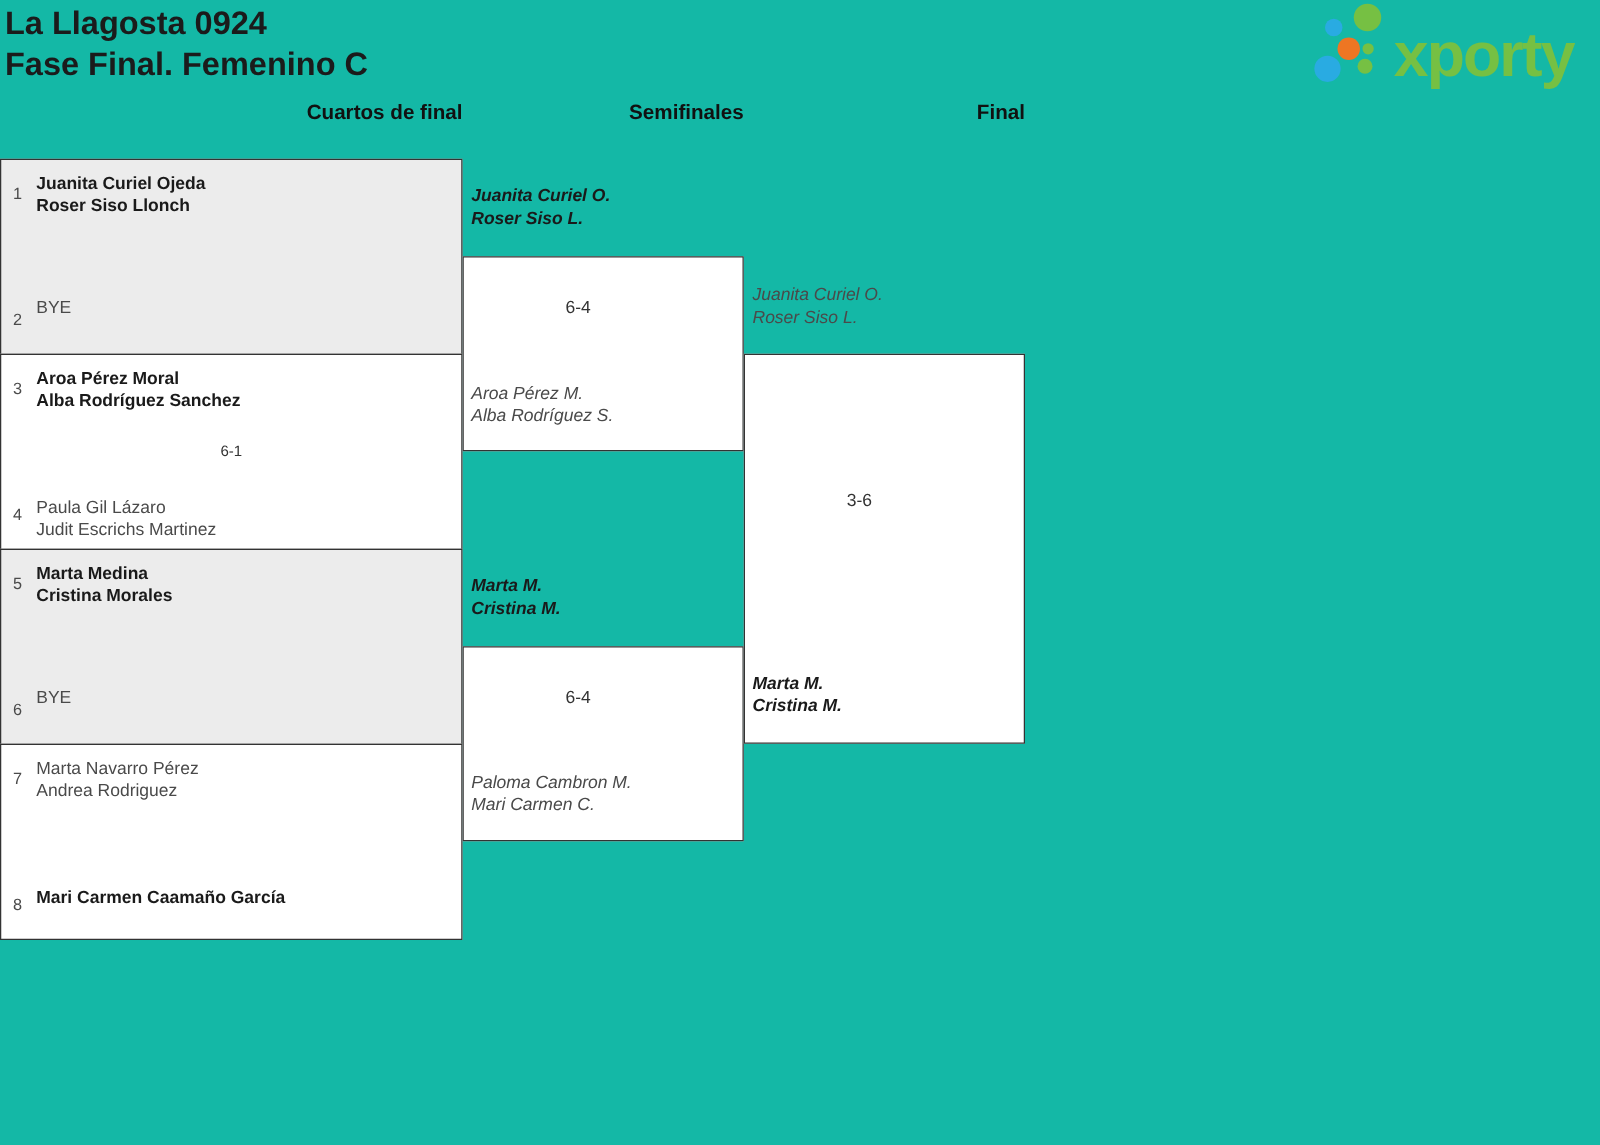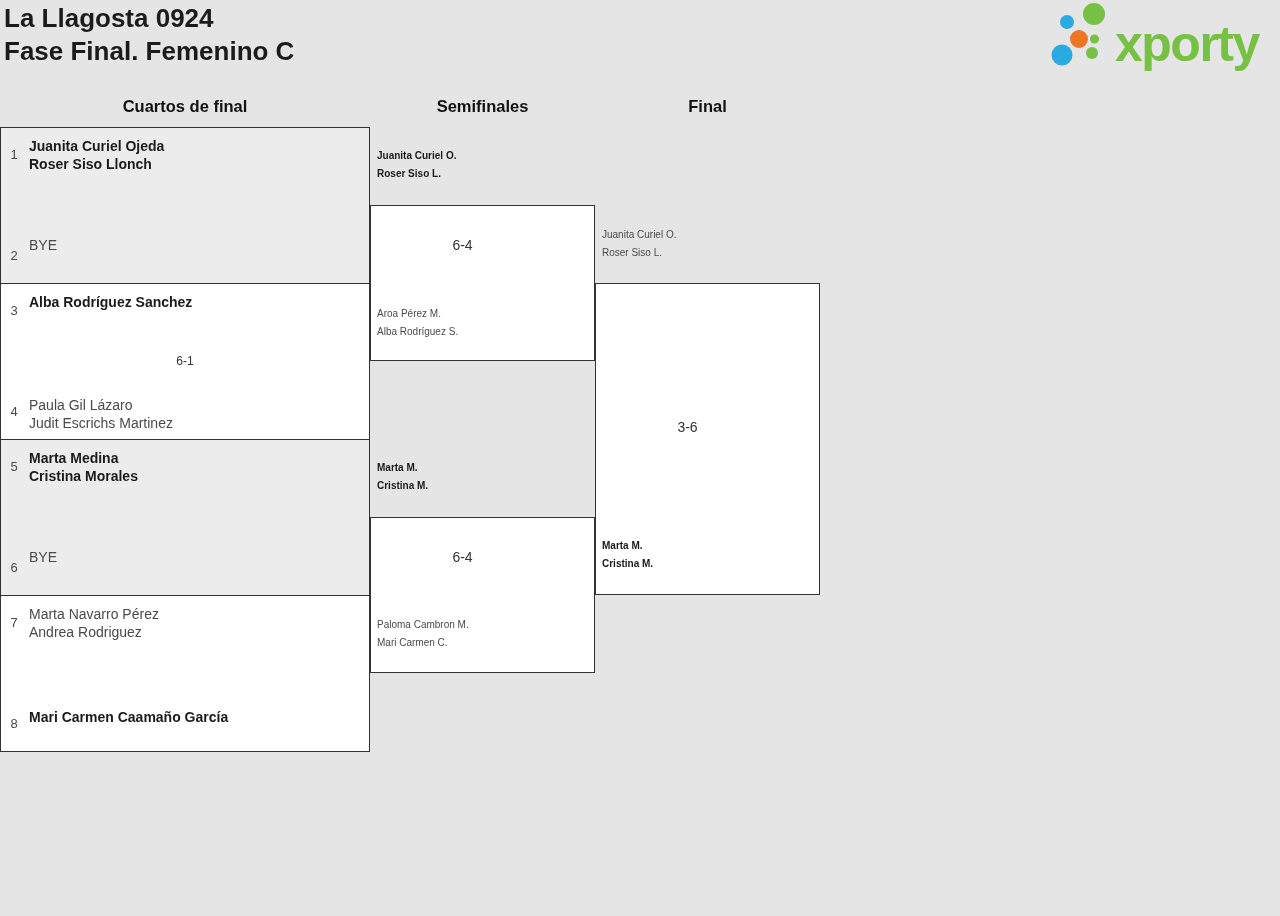--- a/index.html
+++ b/index.html
@@ -1,25 +1,25 @@
 <!DOCTYPE html>
 <html><head>
 <meta charset="utf-8">
 <style>
   html,body { margin:0; padding:0; background:#fff; }
   .stage {
-    position:relative; width:1280px; height:916px; background:#e5e5e5;
+    position:relative; width:1280px; height:916px; background:#14b8a6;
     font-family:"Liberation Sans", sans-serif; color:#1a1a1a; overflow:hidden;
   }
   
   .title { position:absolute; left:4px; top:2px; font-size:26px; line-height:33px; font-weight:700; color:#1b1b1b; }
   .logo { position:absolute; left:1040px; top:0; width:240px; height:80px; }
   .logo text { font-family:"Liberation Sans", sans-serif; font-weight:700; font-size:50px; letter-spacing:-1.5px; }
   
-  .round-label { position:absolute; top:97px; font-size:16.5px; font-weight:700; color:#111; text-align:center; }
+  .round-label { position:absolute; top:81px; font-size:16.5px; font-weight:700; color:#111; text-align:right; }
   .rl-qf { left:0; width:370px; }
   .rl-sf { left:370px; width:225px; }
   .rl-f  { left:595px; width:225px; }
   
   .box { position:absolute; border:1px solid #333; box-sizing:border-box; background:#fff; }
   .gray { background:#ececec; }
   .qf1 { left:0; top:127px; width:370px; height:157px; }
   .qf2 { left:0; top:283px; width:370px; height:157px; }
   .qf3 { left:0; top:439px; width:370px; height:157px; }
   .qf4 { left:0; top:595px; width:370px; height:157px; }
@@ -31,21 +31,21 @@
   .seed.st { top:19px; }
   .seed.sb { top:120px; }
   .team { position:absolute; left:28px; right:6px; font-size:14px; line-height:18px; }
   .team.toprow { top:9px; }
   .team.bottomrow { top:112px; }
   .team.bottomrow.single { top:108px; }
   .winner { font-weight:700; color:#1a1a1a; }
   .loser { font-weight:400; color:#4a4a4a; }
   .qf-score { position:absolute; left:0; right:0; top:70px; text-align:center; font-size:12px; color:#333; }
   
-  .entrant { position:absolute; font-size:10px; line-height:18px; }
+  .entrant { position:absolute; font-size:14px; line-height:18px;font-style:italic; }
   .rscore { position:absolute; text-align:center; font-size:14px; color:#333; width:185px; }
 </style>
 </head>
 <body>
 
 <div class="stage">
 
   <div class="title">
     <div>La Llagosta 0924</div>
     <div>Fase Final. Femenino C</div>
@@ -74,20 +74,21 @@
     <div class="qf-score"></div>
     <span class="seed sb">2</span>
     <div class="team bottomrow single loser">
       <div>BYE</div>
     </div>
   </div>
 
   <div class="box qf2">
     <span class="seed st">3</span>
     <div class="team toprow winner">
+      <div>Aroa Pérez Moral</div>
       <div>Alba Rodríguez Sanchez</div>
     </div>
     <div class="qf-score">6-1</div>
     <span class="seed sb">4</span>
     <div class="team bottomrow loser">
       <div>Paula Gil Lázaro</div>
       <div>Judit Escrichs Martinez</div>
     </div>
   </div>
 
@@ -137,19 +138,19 @@
   <div class="rscore" style="left:370px; top:549px;">6-4</div>
   <div class="entrant loser" style="left:377px; top:616px;">
     <div>Paloma Cambron M.</div>
     <div>Mari Carmen C.</div>
   </div>
 
   <div class="entrant loser" style="left:602px; top:226px;">
     <div>Juanita Curiel O.</div>
     <div>Roser Siso L.</div>
   </div>
-  <div class="rscore" style="left:595px; top:392px;margin-top:27px;">3-6</div>
+  <div class="rscore" style="left:595px; top:392px;">3-6</div>
   <div class="entrant winner" style="left:602px; top:537px;">
     <div>Marta M.</div>
     <div>Cristina M.</div>
   </div>
 
 </div>
 
 </body></html>

